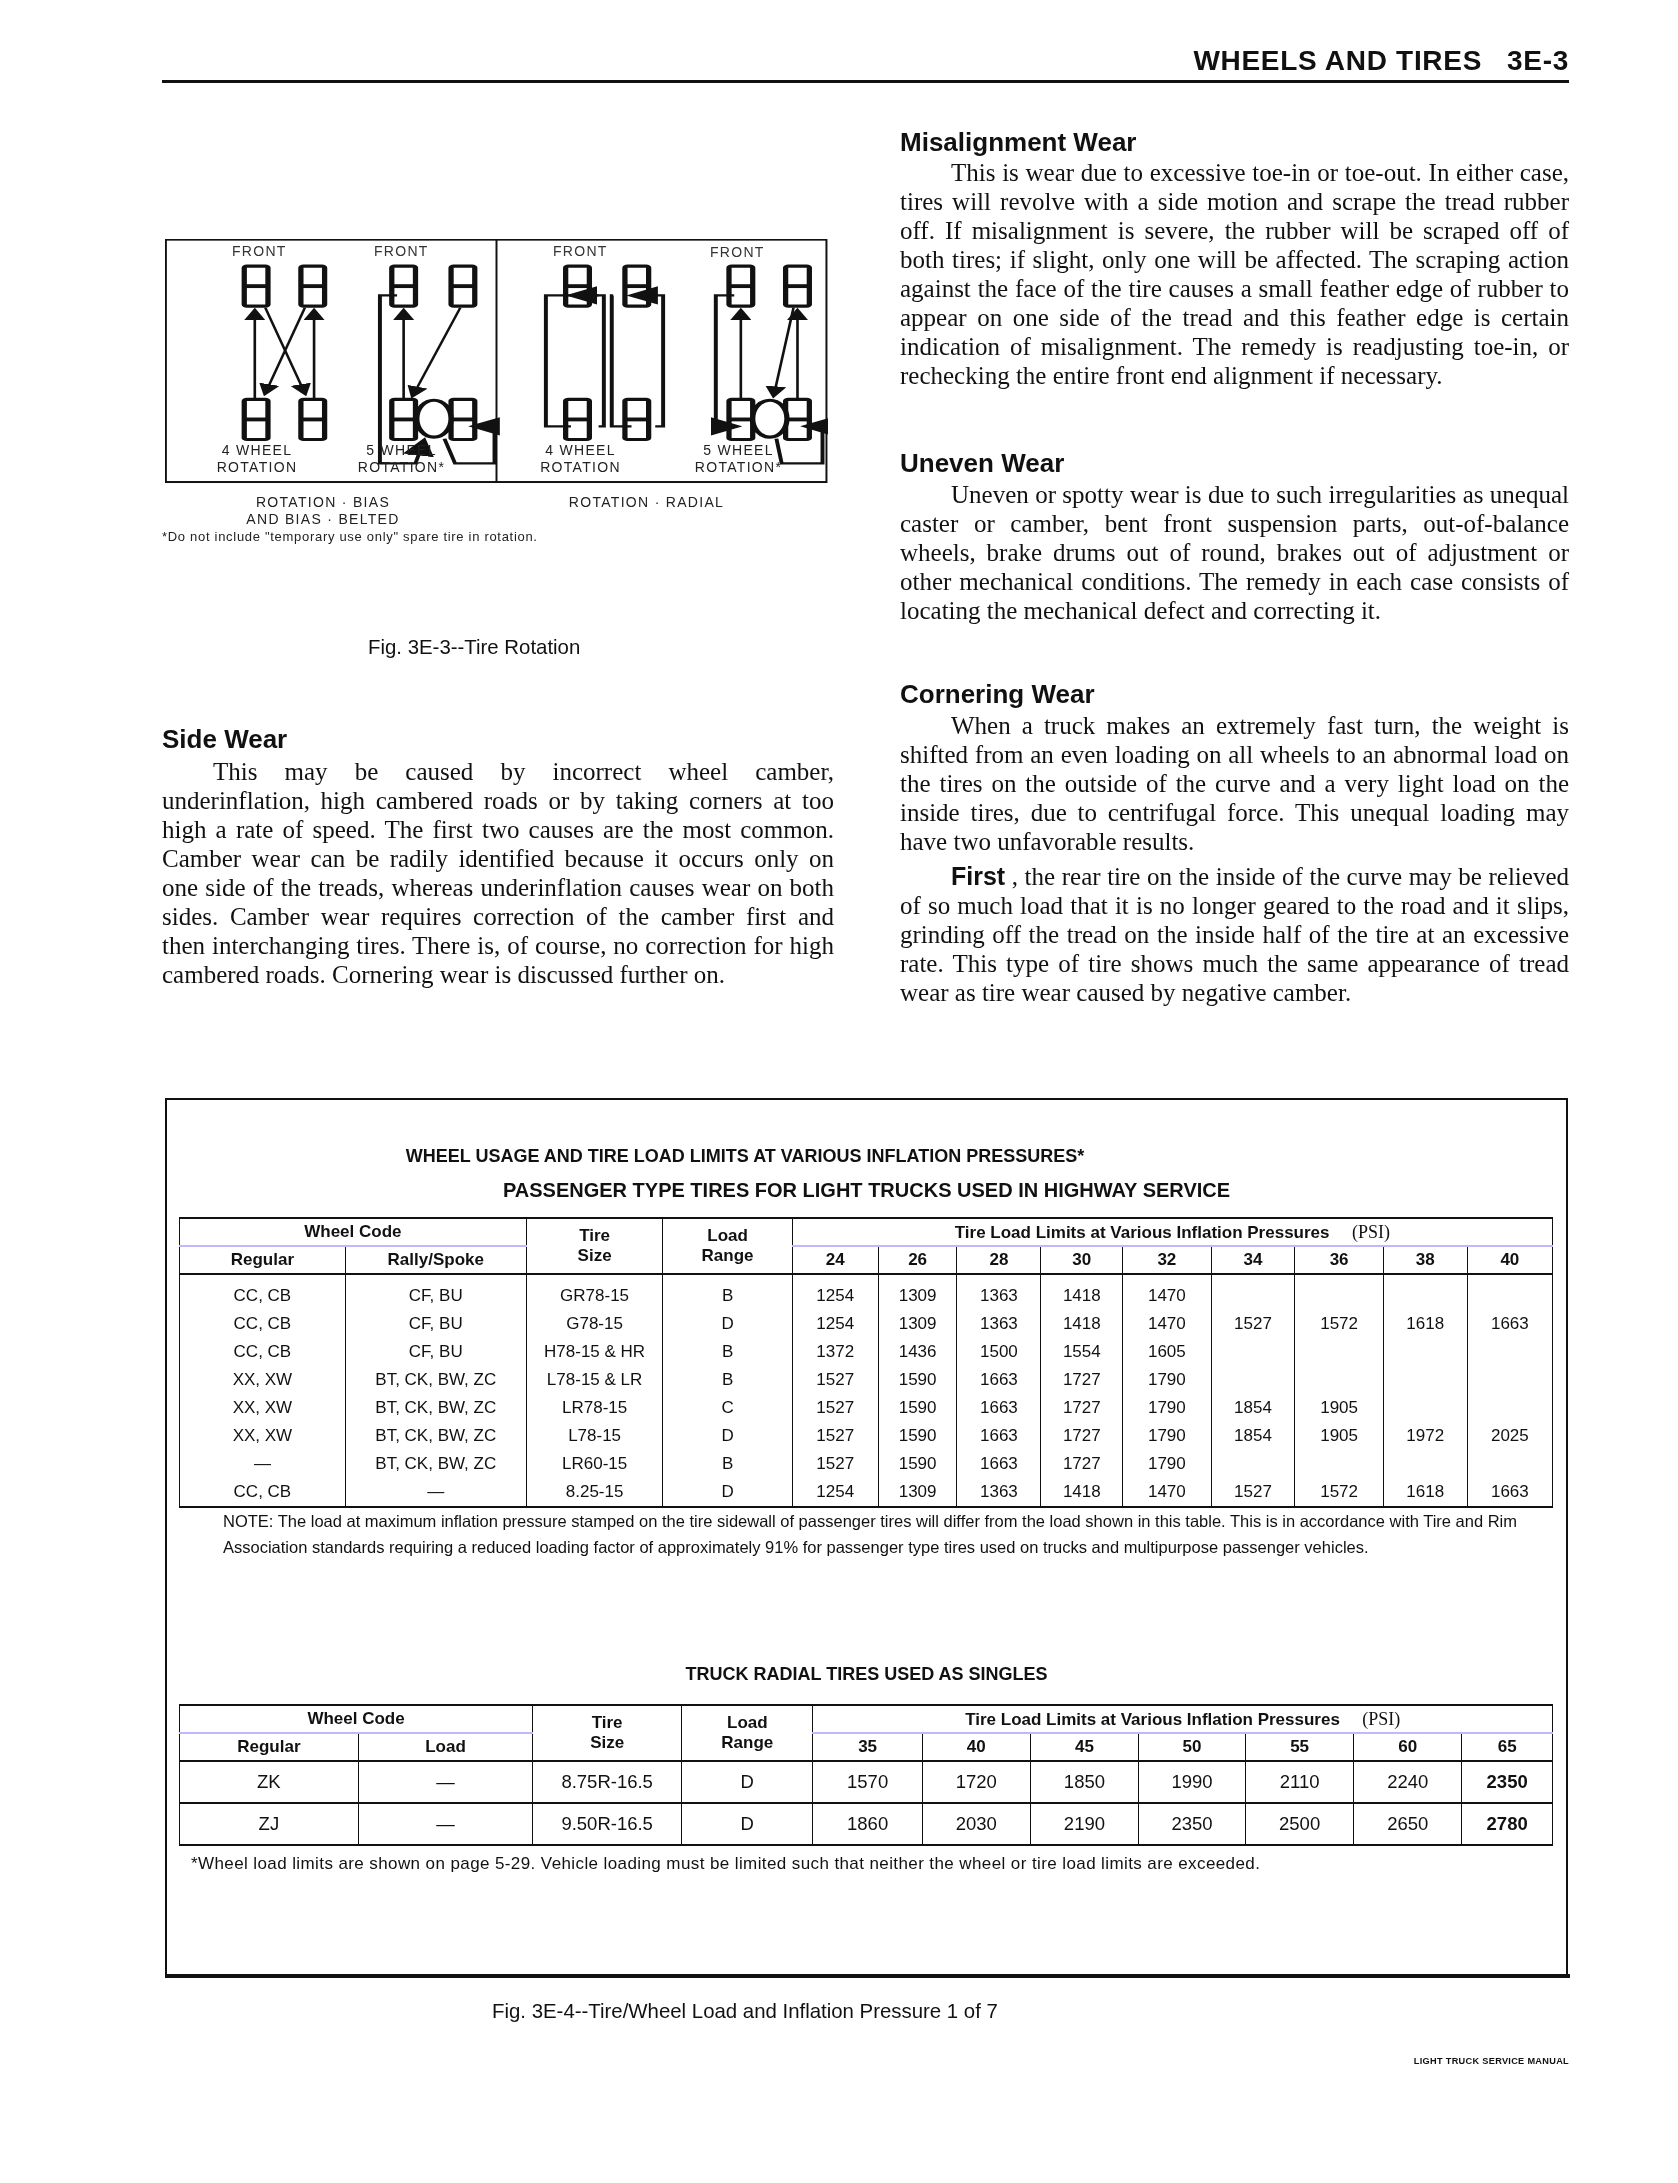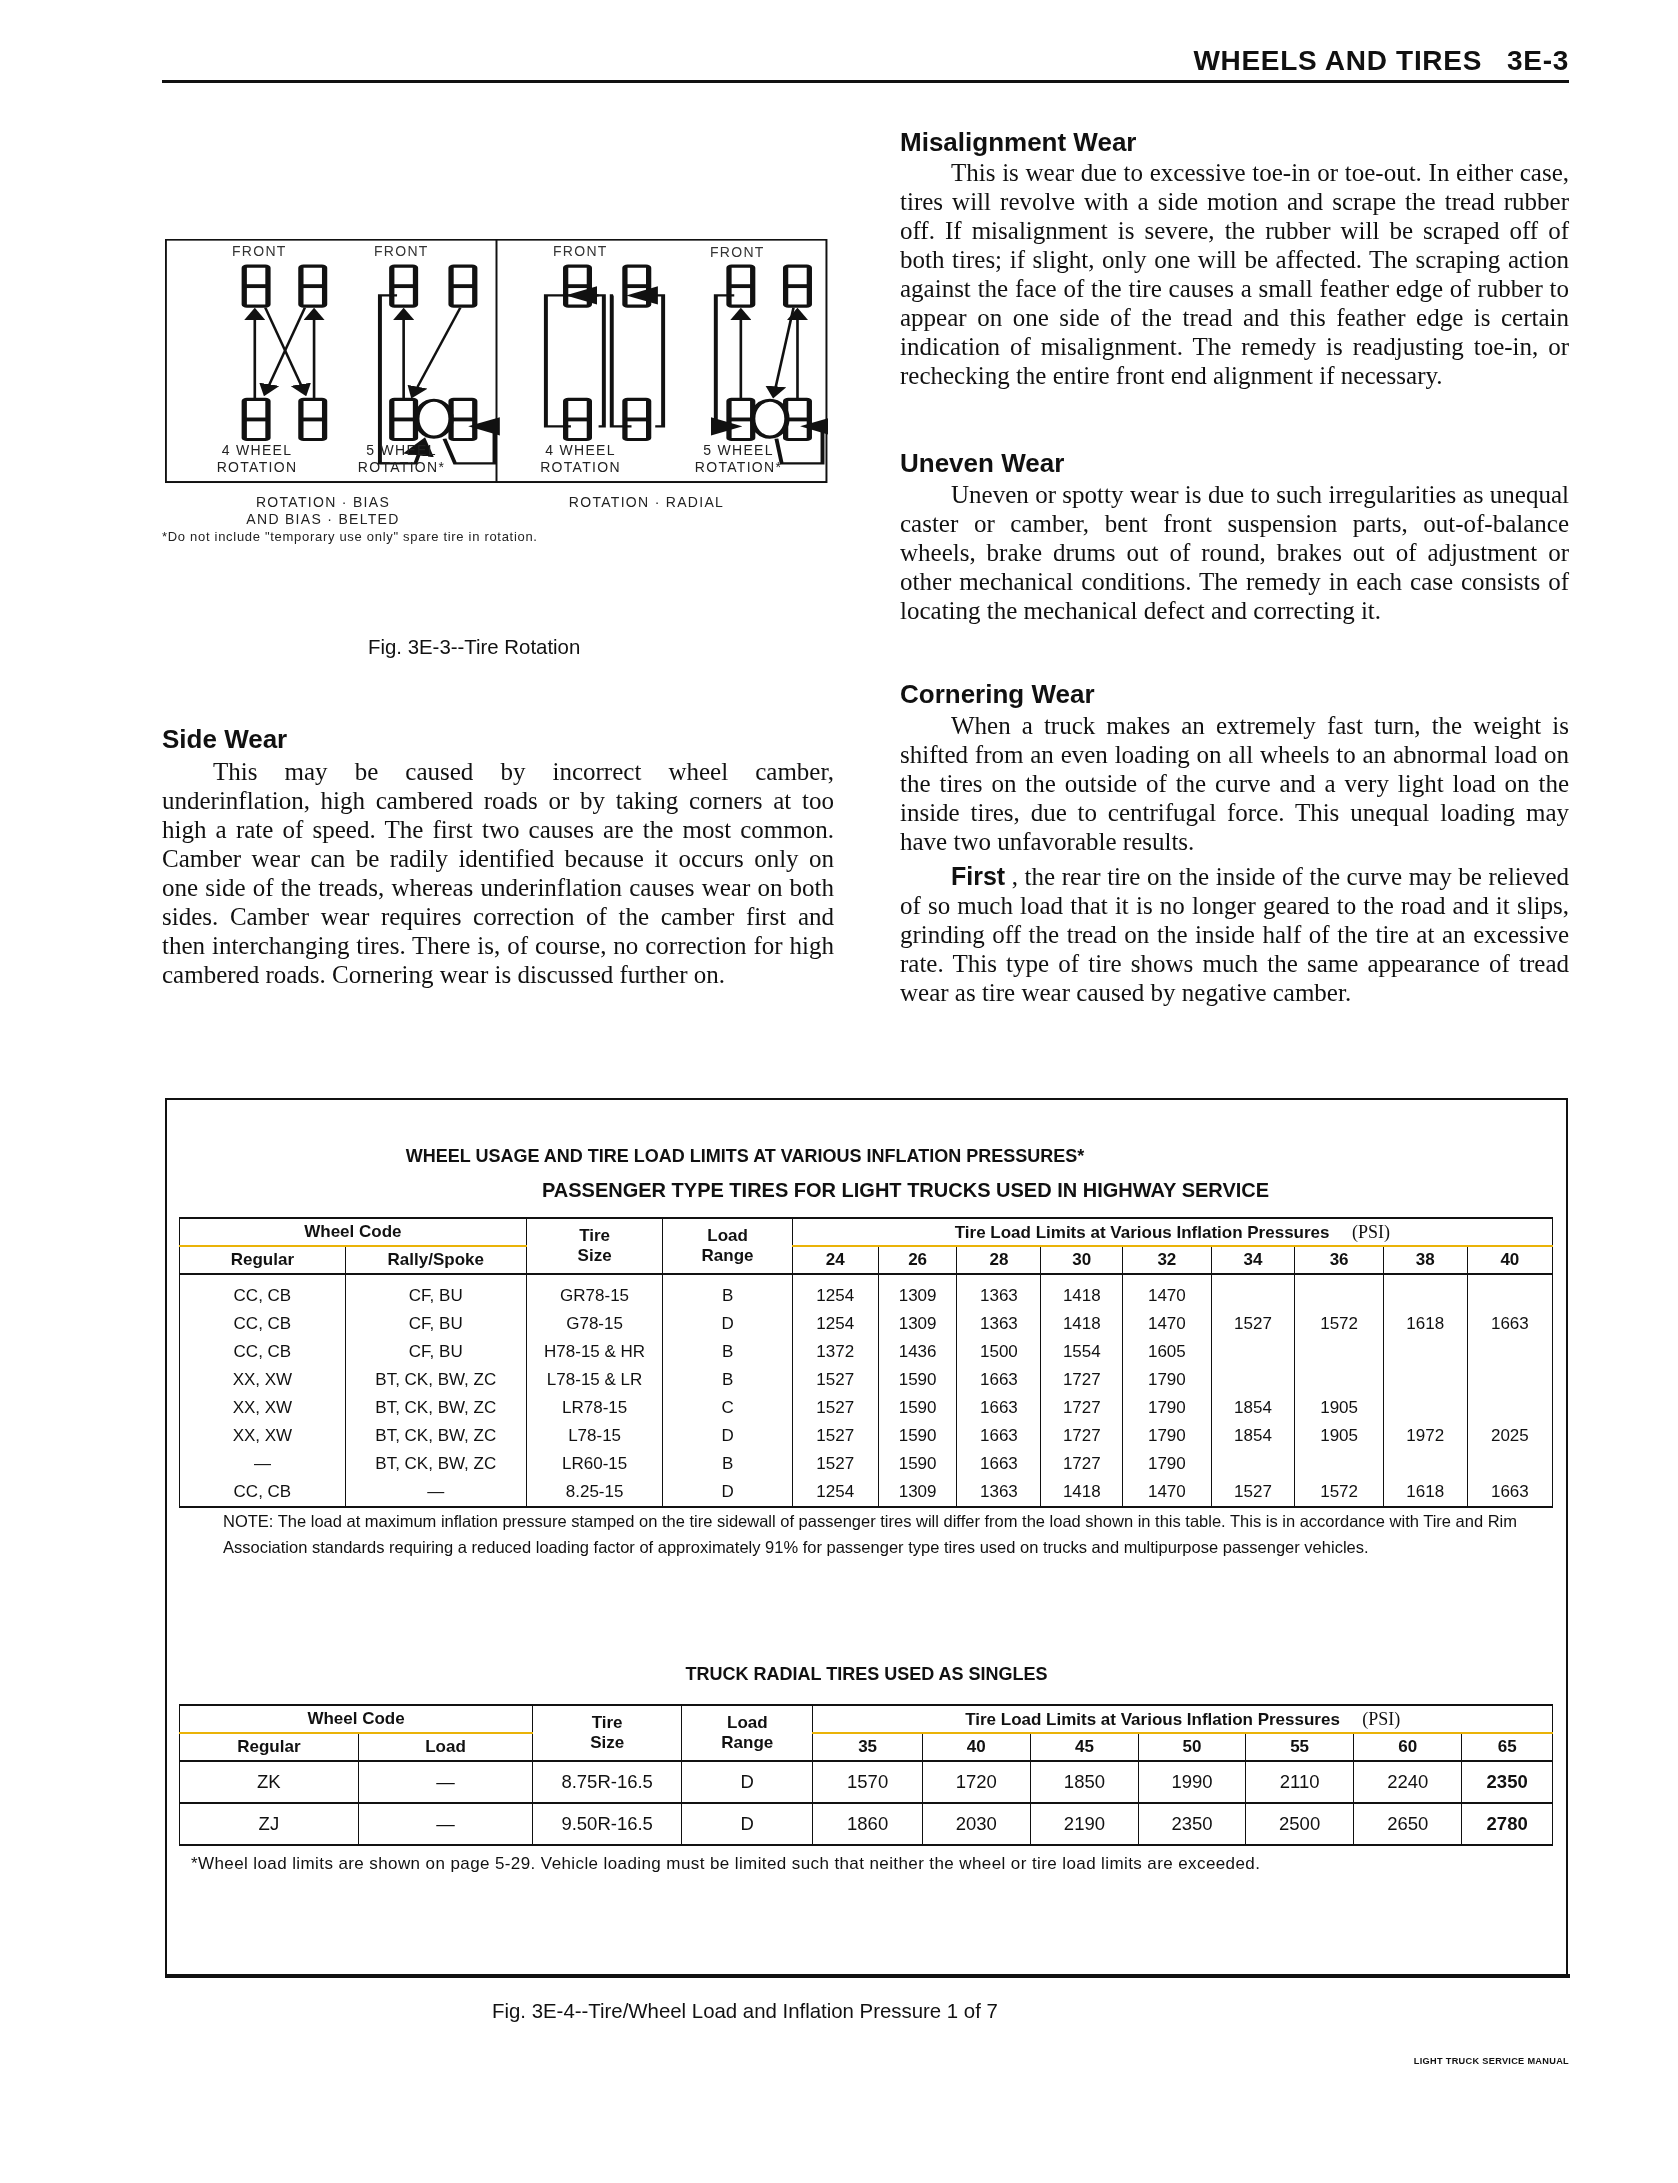--- a/index.html
+++ b/index.html
@@ -19,21 +19,21 @@
   .rot-caption { font-family:"Liberation Sans", sans-serif; font-size:14px; letter-spacing:1.3px; text-align:center; line-height:17px; color:#222; }
 
   
   #frame { left:165px; top:1098px; width:1403px; height:878px; border:2px solid #111; border-right-width:2px; box-sizing:border-box; }
   #frame-bottom { left:165px; top:1974px; width:1405px; height:4px; background:#111; }
 
   table.lt { position:absolute; border-collapse:collapse; font-family:"Liberation Sans", sans-serif; table-layout:fixed; }
   table.lt td, table.lt th { border-left:1.3px solid #111; border-right:1.3px solid #111; text-align:center; padding:0; font-size:17px; color:#111; }
   table.lt th { font-weight:bold; font-size:17px; }
   table.lt thead tr.r1 th { border-top:2px solid #111; height:26px; }
-  table.lt thead tr.r2 th { border-top:2px solid #eab308; border-bottom:2.6px solid #111; height:26px; }
+  table.lt thead tr.r2 th { border-top:2px solid #c4b5fd; border-bottom:2.6px solid #111; height:26px; }
   table.lt tbody td { font-weight:normal; }
   table.lt tbody tr:last-child td { border-bottom:2.6px solid #111; }
   .psi { font-family:"Liberation Serif", serif; font-weight:normal; font-size:18px; margin-left:22.4px; }
   .num { font-size:18px; }
 
   #t1 { left:179px; top:1217px; width:1374px; }
   #t1 tbody td { height:28px; }
   #t1 tbody tr:first-child td { padding-top:6.6px; }
 
   #t2 { left:179px; top:1704px; width:1374px; }
@@ -158,21 +158,21 @@
 <div class="abs heading" style="left:900px;top:679px;">Cornering Wear</div>
 <div class="abs para" style="left:900px;top:711px;width:669px;">When a truck makes an extremely fast turn, the weight is shifted from an even loading on all wheels to an abnormal load on the tires on the outside of the curve and a very light load on the inside tires, due to centrifugal force. This unequal loading may have two unfavorable results.</div>
 <div class="abs para" style="left:900px;top:862px;width:669px;"><span class="sans" style="font-weight:bold;">First</span><span> , the rear tire on the inside of the curve may be relieved of so much load that it is no longer geared to the road and it slips, grinding off the tread on the inside half of the tire at an excessive rate. This type of tire shows much the same appearance of tread wear as tire wear caused by negative camber.</span></div>
 
 <div id="frame" class="abs"></div>
 <div id="frame-bottom" class="abs"></div>
 
 <div class="abs table-title" style="left:165px;top:1146px;width:1160px;font-size:18px;">
   <span>WHEEL USAGE AND TIRE LOAD LIMITS AT VARIOUS INFLATION PRESSURES*</span>
 </div>
-<div class="abs table-title" style="left:165px;top:1179px;width:1403px;font-size:20px;margin-left:39px;">PASSENGER TYPE TIRES FOR LIGHT TRUCKS USED IN HIGHWAY SERVICE</div>
+<div class="abs table-title" style="left:165px;top:1179px;width:1403px;font-size:20px;">PASSENGER TYPE TIRES FOR LIGHT TRUCKS USED IN HIGHWAY SERVICE</div>
 
 <table id="t1" class="lt">
   <colgroup>
     <col style="width:154px">
       <col style="width:168px">
       <col style="width:127px">
       <col style="width:120px">
     <col style="width:80px">
       <col style="width:73px">
       <col style="width:78px">

